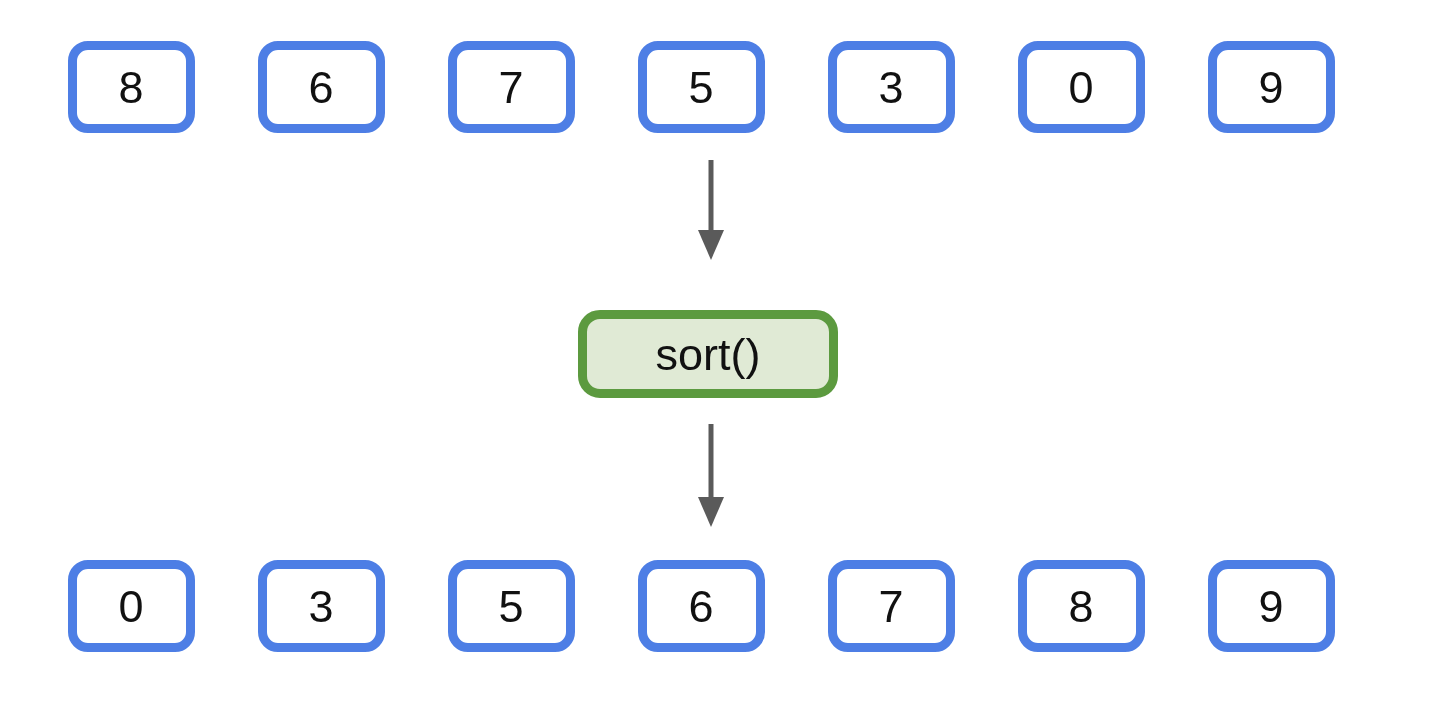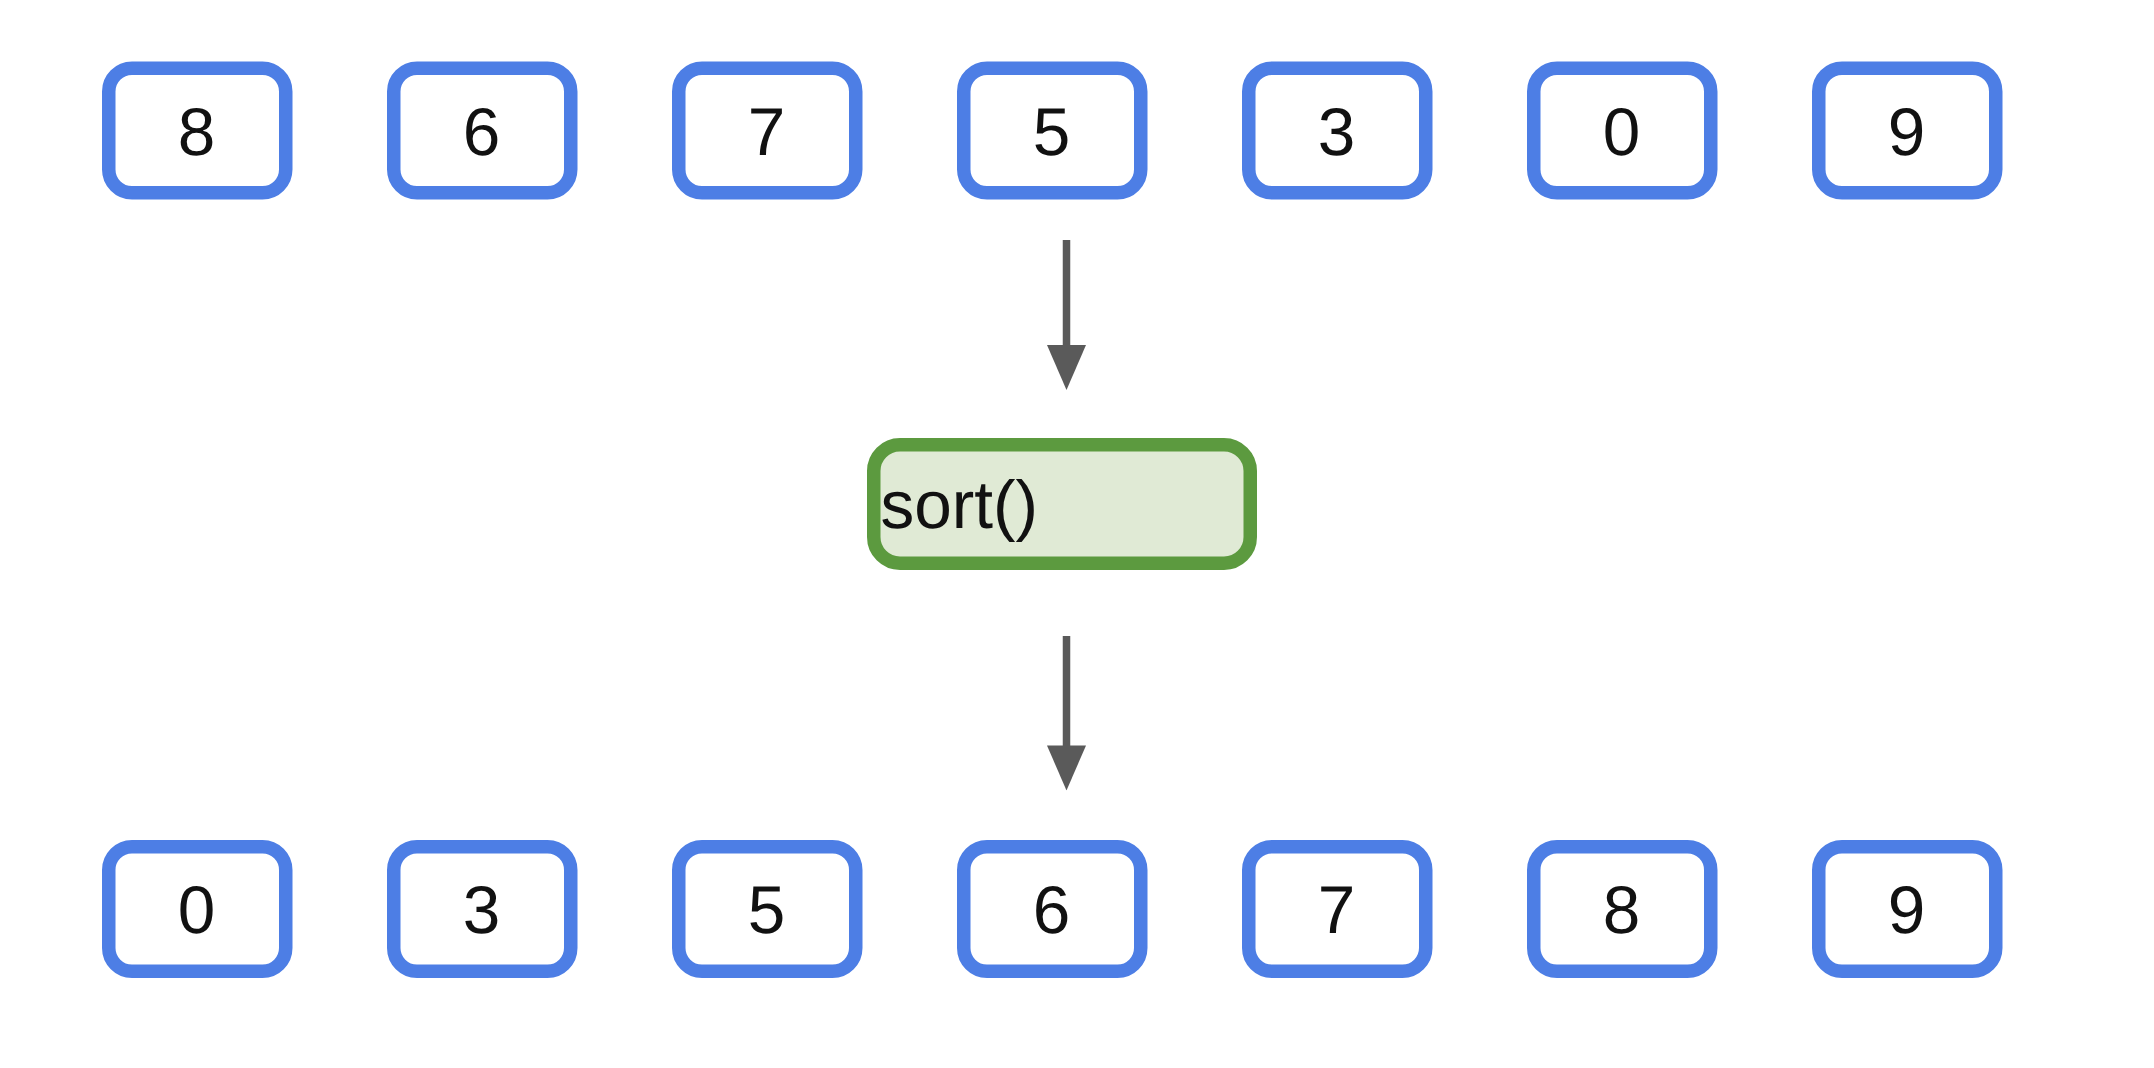--- a/index.html
+++ b/index.html
@@ -46,31 +46,31 @@
     position: absolute;
     left: 711px;
     transform: translateX(-50%);
     color: var(--arrow, #5a5a5a);
   }
   .arrow-1 { top: 160px; }
   .arrow-2 { top: 424px; }
   .fn-box {
     box-sizing: border-box;
     position: absolute;
-    top: 292px;
+    top: 310px;
     left: 708px;
     transform: translateX(-50%);
     width: 260px;
     height: 88px;
     border: 9px solid var(--function-border, #5c9a3f);
     background: var(--function-fill, #e0ead5);
     border-radius: 22px;
     display: flex;
     align-items: center;
-    justify-content: flex-start;
+    justify-content: center;
   }
   .fn-box span {
     font-size: 45px;
     color: var(--text, #111111);
     line-height: 1;
   }
 </style>
 </head>
 <body>
 

